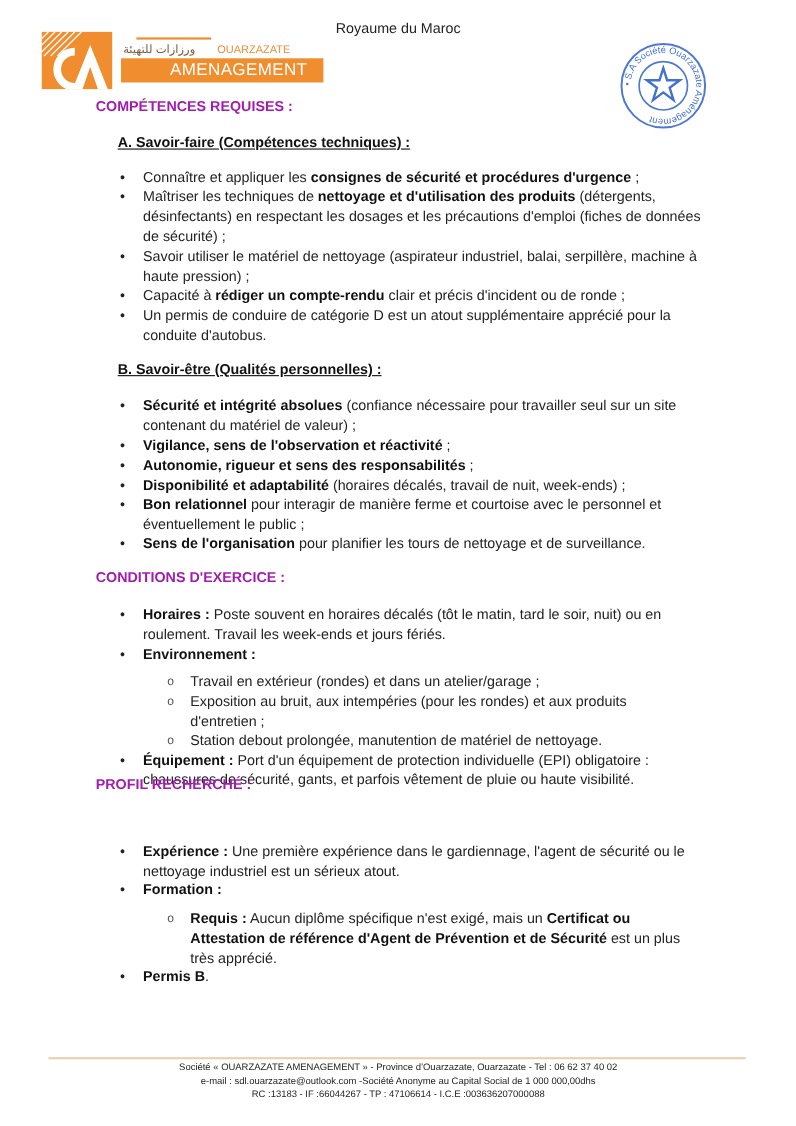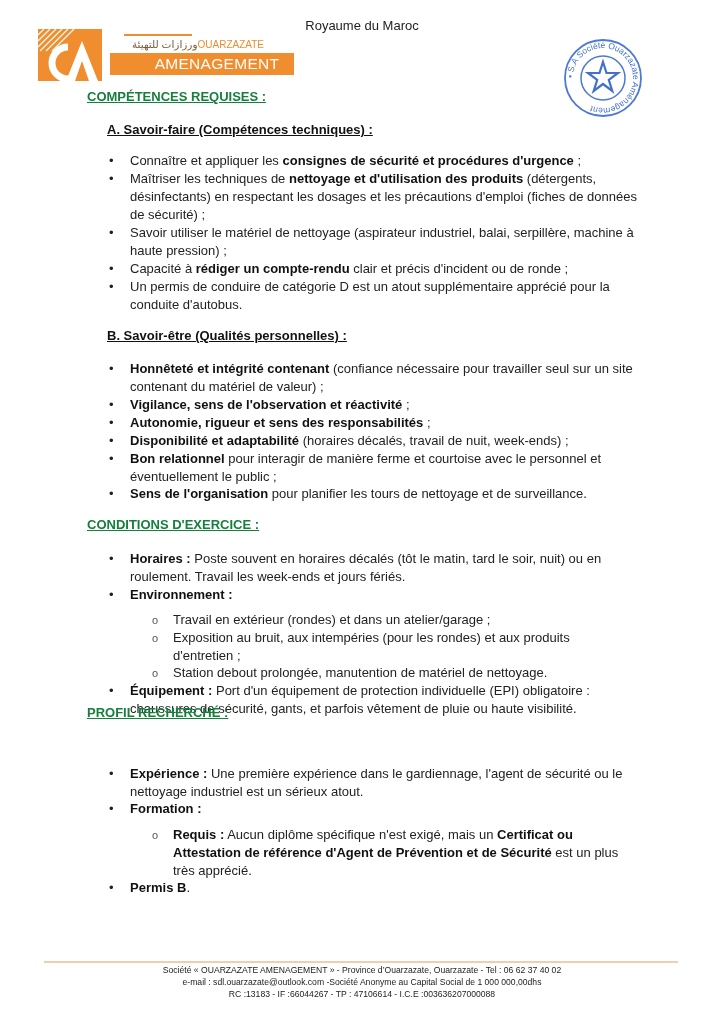--- a/index.html
+++ b/index.html
@@ -15,31 +15,31 @@
   .logo { position: absolute; left: 38px; top: 29px; width: 226px; height: 52px; }
   .logo-mark {
     position: absolute; left: 0; top: 0; width: 64px; height: 52px; background: #ef8d2f; overflow: hidden;
   }
   .logo-mark svg { position: absolute; left: 0; top: 0; }
   .logo-line { position: absolute; left: 86px; top: 5px; width: 68px; height: 1.5px; background: #ef8d2f; }
   .logo-top {
     position: absolute; left: 72px; top: 9px; width: 154px; font-size: 10px; color: #ef8d2f;
     white-space: nowrap; text-align: right;
   }
-  .logo-top .ar { color: #7a5a3a; font-size: 10.5px; margin-right: 0; }
+  .logo-top .ar { color: #7a5a3a; font-size: 10.5px; margin-right: 20px; }
   .logo-bottom {
     position: absolute; left: 72px; top: 24px; width: 154px; height: 22px; background: #ef8d2f; color: #fff;
     font-size: 15.5px; line-height: 22px; text-align: center; letter-spacing: 0.3px; padding-left: 30px;
   }
   
   .stamp { position: absolute; left: 560px; top: 38px; width: 86px; height: 80px; }
 
   .content { position: absolute; left: 0; top: 0; width: 724px; }
   .h1 {
-    position: absolute; left: 87px; font-size: 13px; font-weight: bold; text-decoration: underline; color: #15803d;
+    position: absolute; left: 87px; font-size: 13px; font-weight: bold; color: #a21caf;
   }
   .h2 {
     position: absolute; left: 107px; font-size: 13px; font-weight: bold; text-decoration: underline; color: #111;
   }
   .item {
     position: absolute; left: 130px; width: 510px; font-size: 13px; line-height: 18px; color: #222;
   }
   .item b { color: #111; }
   .bullet {
     position: absolute; left: -21px; top: 0; font-size: 13px; color: #222;
@@ -119,21 +119,21 @@
   </div>
   <div class="item" style="top:278px;">
     <span class="bullet">•</span>
     <span>Un permis de conduire de catégorie D est un atout supplémentaire apprécié pour la conduite d'autobus.</span>
   </div>
 
   <div class="h2" style="top:328px;">B. Savoir-être (Qualités personnelles) :</div>
 
   <div class="item" style="top:360px;">
     <span class="bullet">•</span>
-    <b>Honnêteté et intégrité contenant</b><span> (confiance nécessaire pour travailler seul sur un site contenant du matériel de valeur) ;</span>
+    <b>Sécurité et intégrité absolues</b><span> (confiance nécessaire pour travailler seul sur un site contenant du matériel de valeur) ;</span>
   </div>
   <div class="item" style="top:396px;">
     <span class="bullet">•</span>
     <b>Vigilance, sens de l'observation et réactivité</b><span> ;</span>
   </div>
   <div class="item" style="top:414px;">
     <span class="bullet">•</span>
     <b>Autonomie, rigueur et sens des responsabilités</b><span> ;</span>
   </div>
   <div class="item" style="top:432px;">

